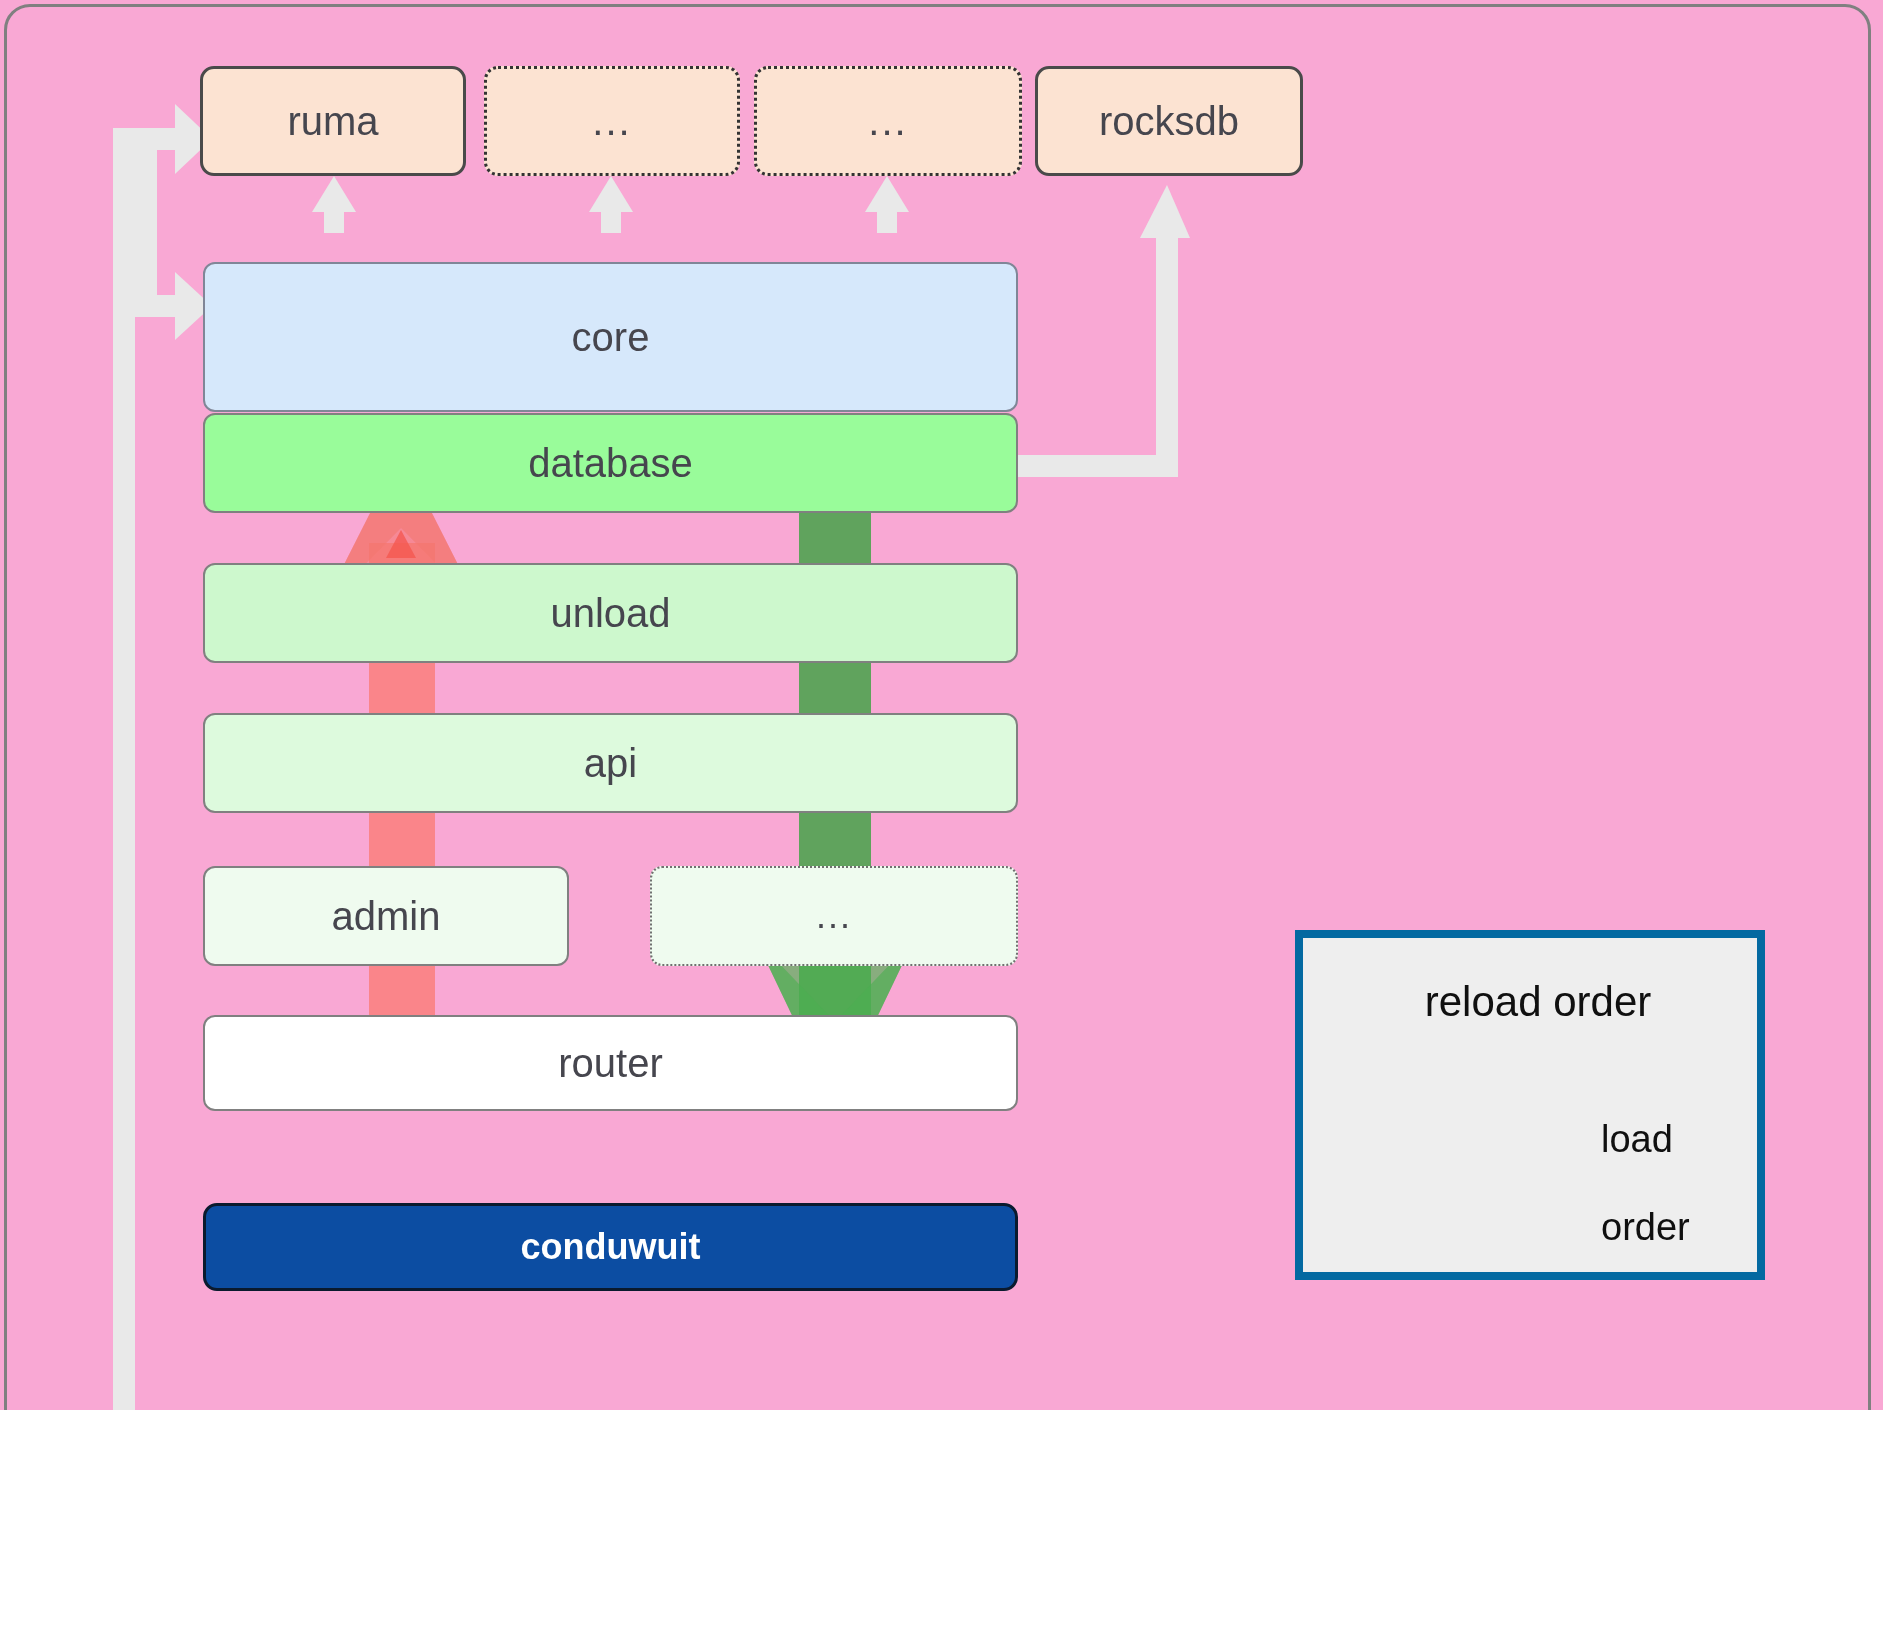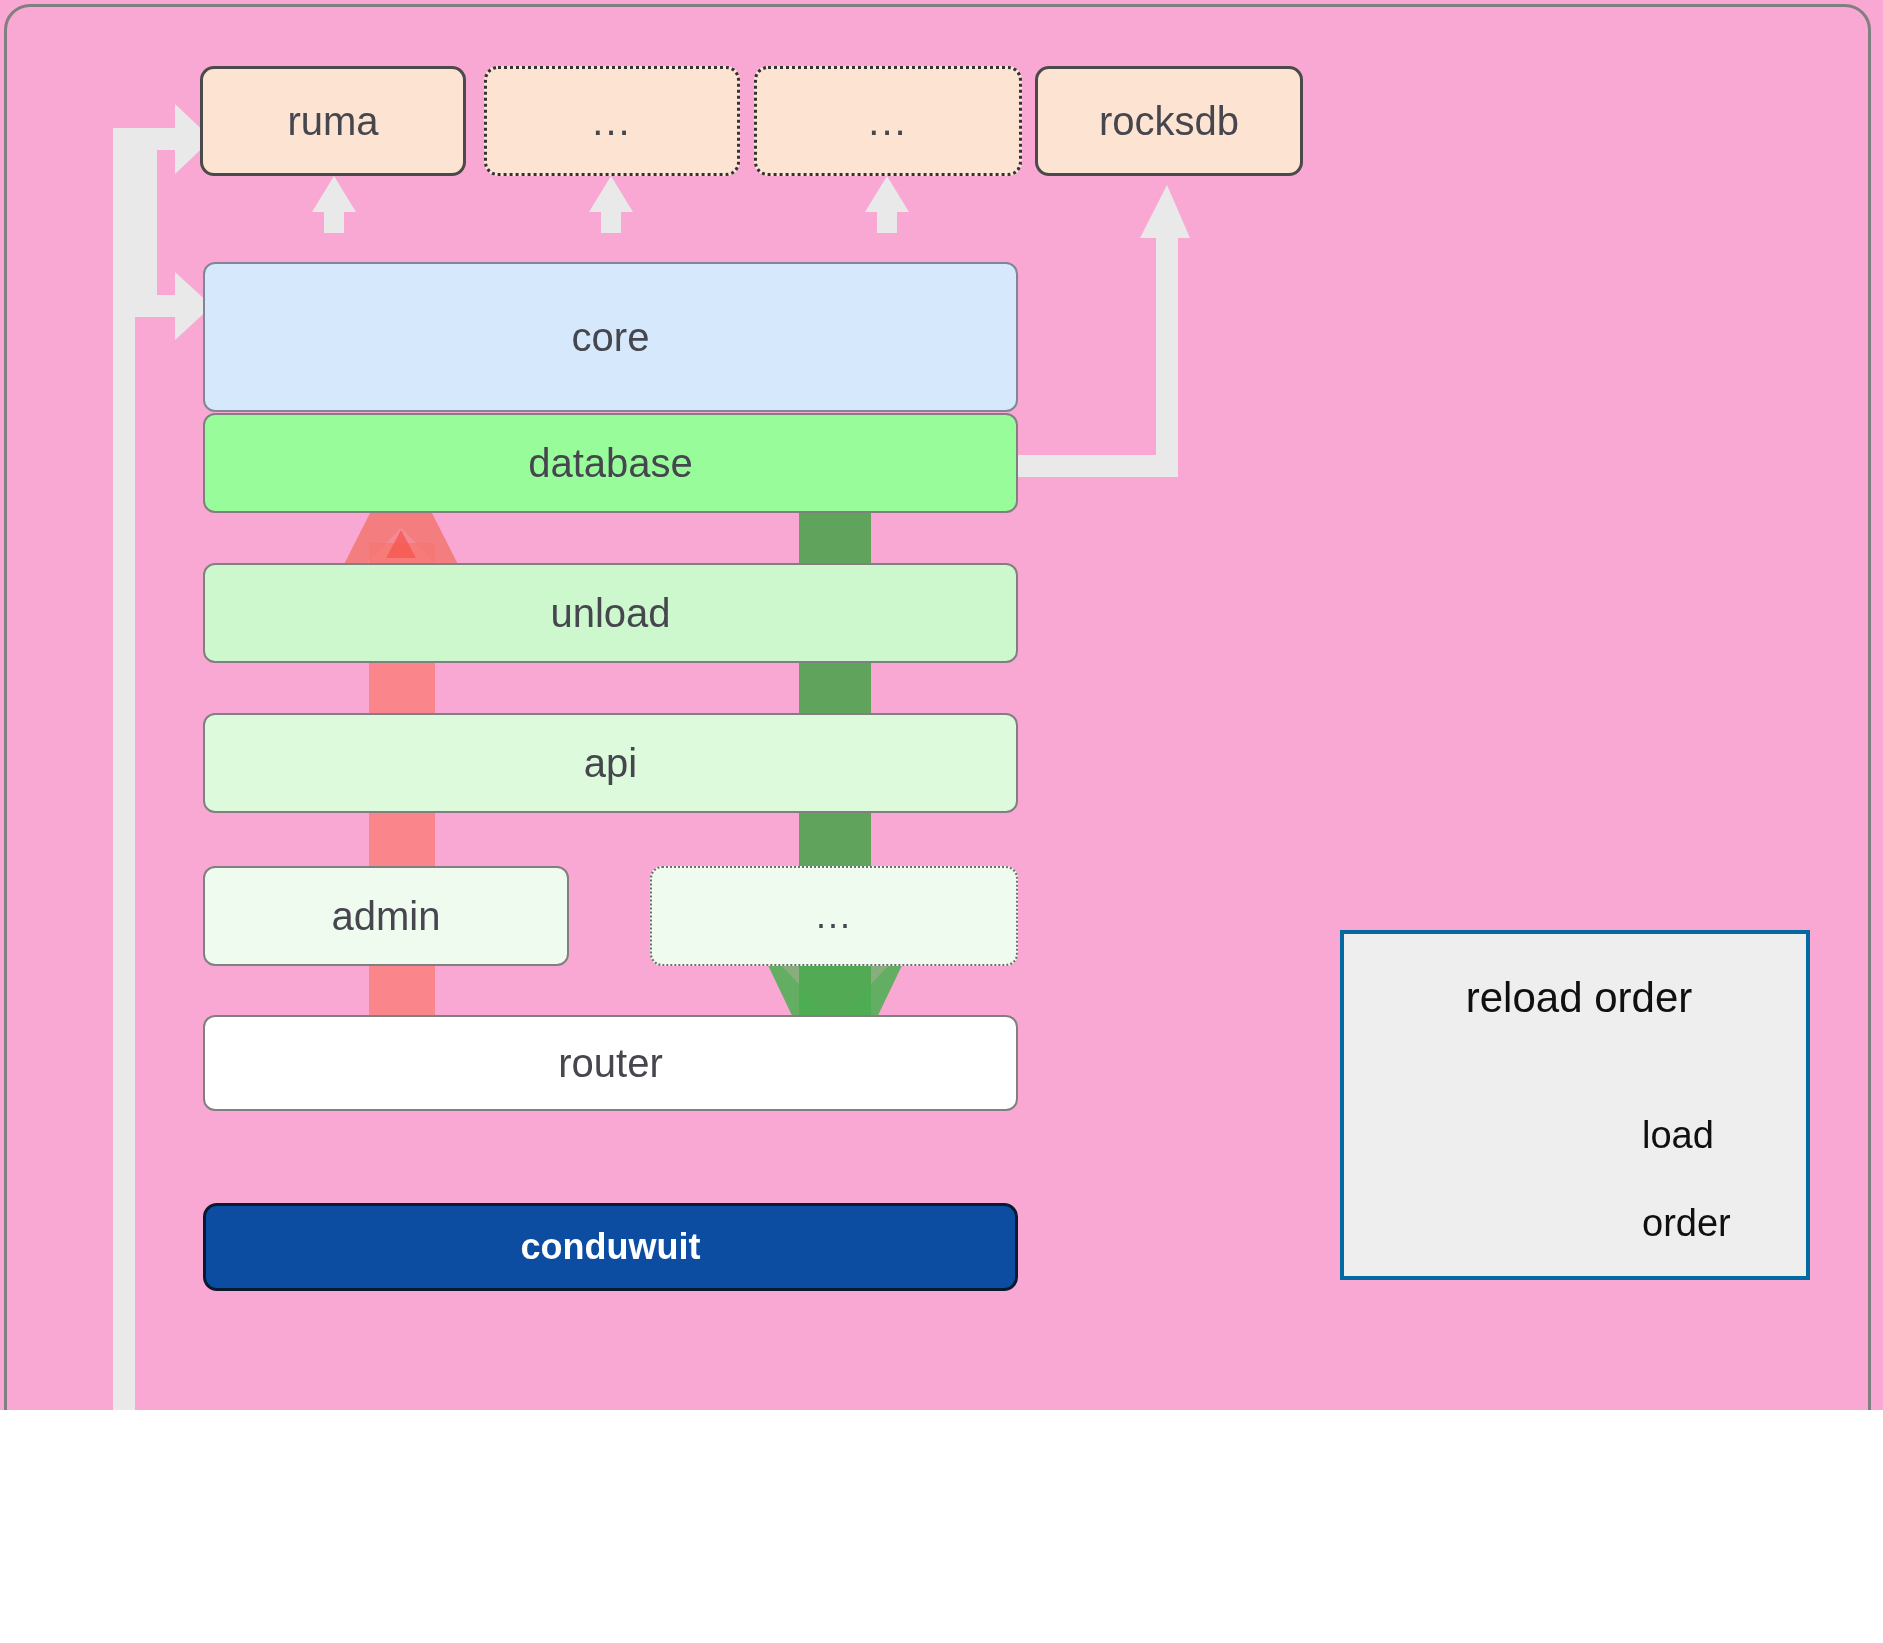--- a/index.html
+++ b/index.html
@@ -120,26 +120,26 @@
     border: 3px solid #0a1a2e;
     border-radius: 14px;
     color: #ffffff;
     font-size: 36px;
     font-weight: bold;
   }
 
   
   #legend {
     position: absolute;
-    left: 1340px;
+    left: 1295px;
     top: 930px;
     width: 470px;
     height: 350px;
     background: #eeeeee;
-    border: 4px solid #0369a1;
+    border: 8px solid #0369a1;
     box-sizing: border-box;
   }
   #legend-title {
     position: absolute;
     left: 0;
     top: 40px;
     width: 470px;
     text-align: center;
     font-size: 42px;
     color: #101010;

